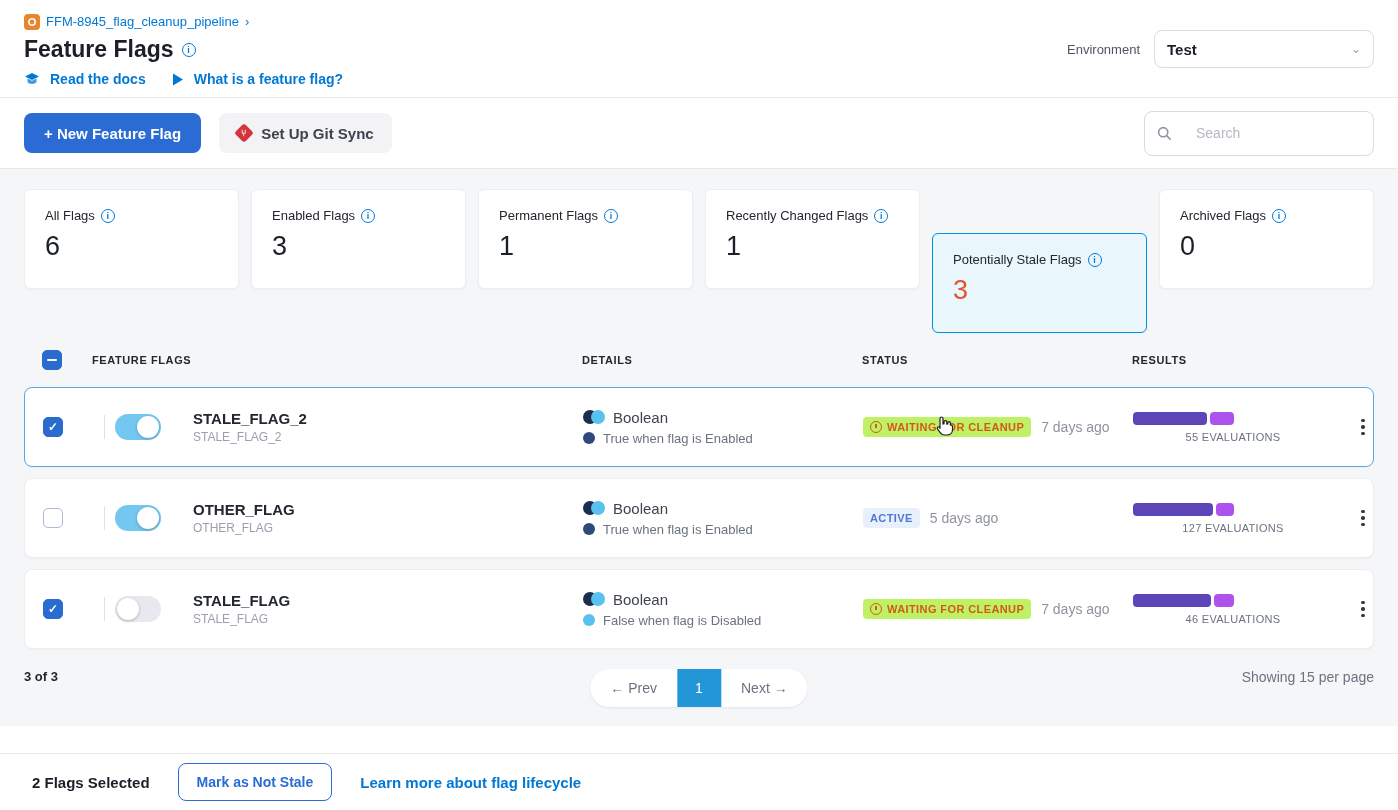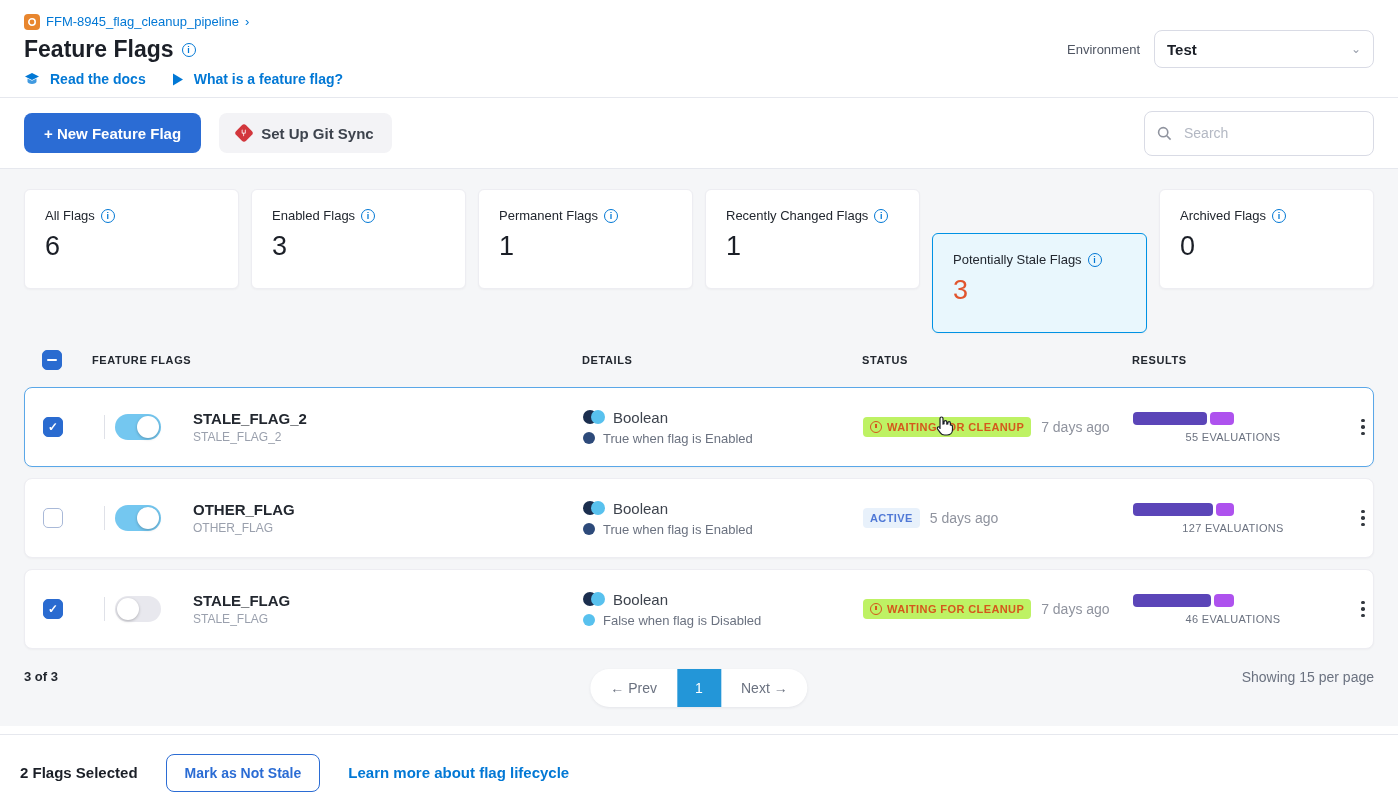--- a/index.html
+++ b/index.html
@@ -30,21 +30,21 @@
   
   .toolbar { height:70px; display:flex; align-items:center; padding:0 24px; background:#fff; position:relative; }
   .btn-primary { background:#2b6cd4; color:#fff; border:none; border-radius:8px; height:40px; padding:0 20px;
     font-size:15px; font-weight:bold; cursor:pointer; font-family:inherit; }
   .btn-gitsync { margin-left:18px; background:#f3f3f6; border:none; border-radius:8px; height:40px; padding:0 18px;
     display:flex; align-items:center; gap:10px; font-size:15px; font-weight:bold; color:#3d434d; cursor:pointer; font-family:inherit; }
   .git-diamond { width:14px; height:14px; background:#d2363c; transform:rotate(45deg); border-radius:3px;
     display:inline-flex; align-items:center; justify-content:center; }
   .git-diamond span { transform:rotate(-45deg); color:#fff; font-size:9px; font-weight:bold; }
   .search-box { position:absolute; right:24px; width:230px; height:45px; border:1px solid #d9dbe5; border-radius:8px;
-    display:flex; align-items:center; gap:12px; padding:0 12px; background:#fff; }
+    display:flex; align-items:center; gap:24px; padding:0 12px; background:#fff; }
   .search-box input { border:none; outline:none; font-size:14px; color:#22272f; width:160px; font-family:inherit; }
   .search-box input::placeholder { color:#b3b8c3; }
   
   .body-area { background:#f5f6f8; padding:20px 24px 0 24px; height:557px; }
   .cards-row { display:flex; gap:12px; }
   .stat-card { flex:1; background:#fff; border:1px solid #ededf2; border-radius:6px; height:100px; padding:18px 20px;
     box-shadow:0 1px 2px rgba(40,41,61,.04); cursor:pointer; }
   .stat-card.selected { background:#e9f7fd; border:1.6px solid #0092e4;margin-top:44px; }
   .stat-label { display:flex; align-items:center; gap:6px; font-size:13px; color:#22272f; }
   .stat-value { font-size:27px; color:#1b1f27; margin-top:8px; }
@@ -97,22 +97,22 @@
   .kebab i { width:3.5px; height:3.5px; border-radius:50%; background:#33383f; }
   
   .pag-row { display:flex; margin-top:20px; position:relative; height:40px; }
   .count { font-size:13px; font-weight:bold; color:#22272f; }
   .pager { position:absolute; left:50%; transform:translateX(-50%); background:#fff; border-radius:20px;
     box-shadow:0 1px 3px rgba(40,41,61,.08); display:flex; align-items:center; height:38px; overflow:hidden; }
   .pg-btn { padding:0 20px; font-size:14px; color:#6b7280; cursor:pointer; background:none; border:none; font-family:inherit; }
   .pg-num { width:44px; height:38px; background:#2396d8; color:#fff; font-size:14px; border:none; cursor:pointer; font-family:inherit; }
   .per-page { margin-left:auto; font-size:14px; color:#6b7280; }
   
-  .footer-bar { position:absolute; left:0; right:0; bottom:0; height:76px; background:#fff; border-top:1px solid #e6e8ee;
-    display:flex; align-items:center; padding:0 20px; gap:28px; }
+  .footer-bar { position:absolute; left:0; right:0; bottom:0; height:57px; background:#fff; border-top:1px solid #e6e8ee;
+    display:flex; align-items:center; padding:0 32px; gap:28px; }
   .sel-count { font-size:15px; font-weight:bold; color:#1b1f27; }
   .btn-outline { background:#fff; border:1.4px solid #2b6cd4; color:#2b6cd4; font-weight:bold; font-size:14px;
     border-radius:8px; height:38px; padding:0 18px; cursor:pointer; font-family:inherit; }
   .learn-link { color:#0278d5; font-size:15px; font-weight:bold; cursor:pointer; }
   
   .cursor { position:absolute; left:933px; top:414px; pointer-events:none; }
 </style>
 </head>
 <body>
 

